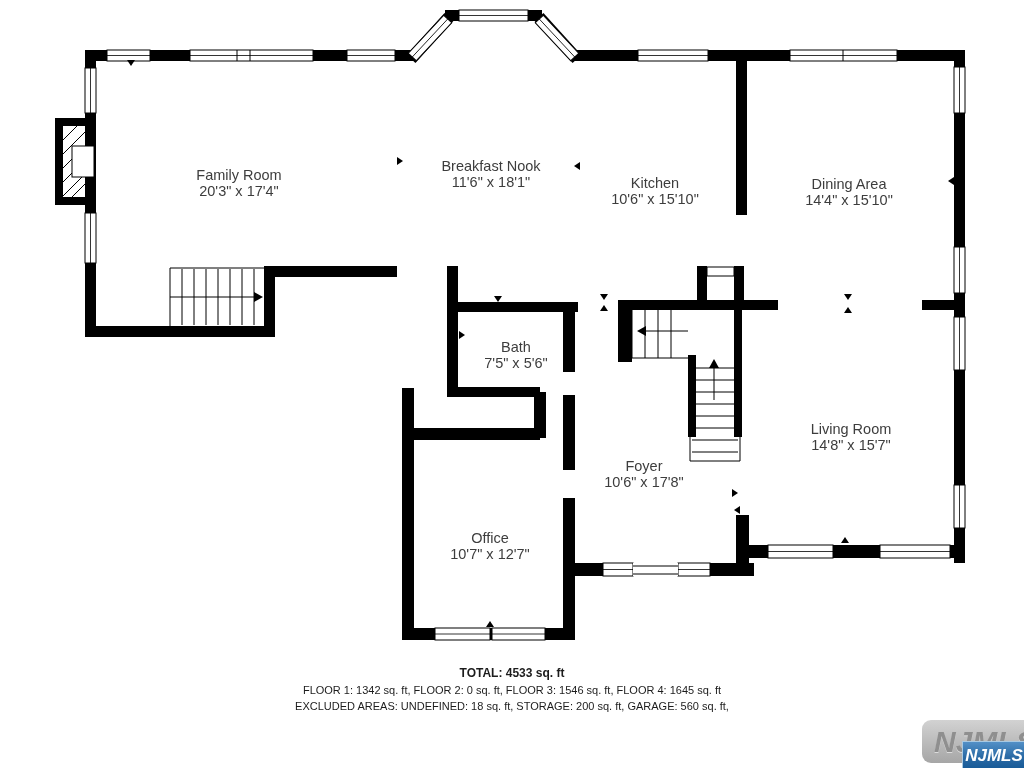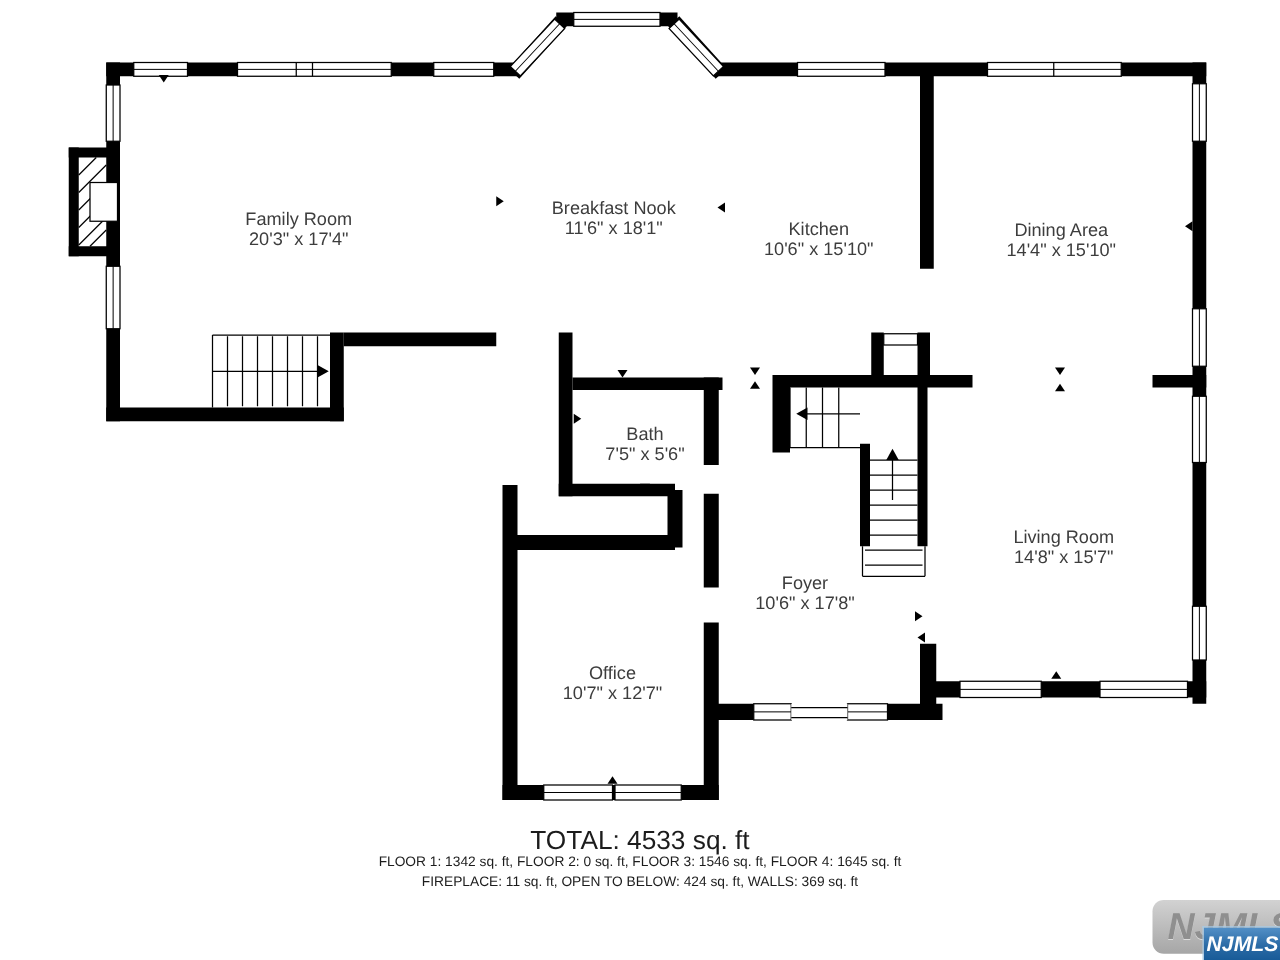--- a/index.html
+++ b/index.html
@@ -8,21 +8,21 @@
   svg{position:absolute;left:0;top:0;}
   .wall{fill:#000;}
   .wline{stroke:#000;stroke-width:12;}
   .win{fill:#fff;stroke:#000;stroke-width:1;}
   .thin{stroke:#000;stroke-width:1;fill:none;}
   .thin08{stroke:#000;stroke-width:0.8;fill:none;}
   .arrow{fill:#000;}
   .rn{font:14.5px "Liberation Sans",sans-serif;fill:#3d3d3d;text-anchor:middle;}
   .rd{font:14.5px "Liberation Sans",sans-serif;fill:#3d3d3d;text-anchor:middle;}
   .footer{position:absolute;left:0;top:664px;width:1024px;text-align:center;color:#1c1c1c;}
-  .footer .total{font-size:21px;font-weight:normal;line-height:18px;}
+  .footer .total{font-size:12px;font-weight:bold;line-height:18px;}
   .footer .fline{font-size:11px;line-height:16px;}
   .footer .disclaimer{font-size:8.5px;margin-top:9px;color:#222;}
   .logo-plate{position:absolute;left:922px;top:720px;width:110px;height:43px;border-radius:9px;
       background:linear-gradient(180deg,#d2d2d2,#a6a6a6);display:flex;align-items:center;
       padding-left:12px;box-sizing:border-box;overflow:hidden;}
   .logo-watermark{font-weight:bold;font-style:italic;font-size:30px;color:#8f8f8f;
       text-shadow:0 1px 0 #dcdcdc;letter-spacing:0px;}
   .logo-badge{position:absolute;left:962px;top:741px;width:62px;height:27px;
       background:linear-gradient(180deg,#5390c7 0%,#2a6aa5 55%,#175a97 100%);
       border-top:1px solid #a9c9e2;border-left:1px solid #a9c9e2;
@@ -255,20 +255,20 @@
     <text class="rn" x="851" y="434">Living Room</text>
     <text class="rd" x="851" y="450">14'8" x 15'7"</text>
     <text class="rn" x="490" y="543">Office</text>
     <text class="rd" x="490" y="559">10'7" x 12'7"</text>
   </g>
 </svg>
 
   <div class="footer">
     <div class="total">TOTAL: 4533 sq. ft</div>
     <div class="fline">FLOOR 1: 1342 sq. ft, FLOOR 2: 0 sq. ft, FLOOR 3: 1546 sq. ft, FLOOR 4: 1645 sq. ft</div>
-    <div class="fline">FIREPLACE: 11 sq. ft, OPEN TO BELOW: 424 sq. ft, WALLS: 369 sq. ft</div>
+    <div class="fline">EXCLUDED AREAS: UNDEFINED: 18 sq. ft, STORAGE: 200 sq. ft, GARAGE: 560 sq. ft,</div>
   </div>
 
   <div class="logo-plate">
     <span class="logo-watermark">NJMLS</span>
   </div>
   <div class="logo-badge">NJMLS</div>
 </div>
 
 </body></html>

